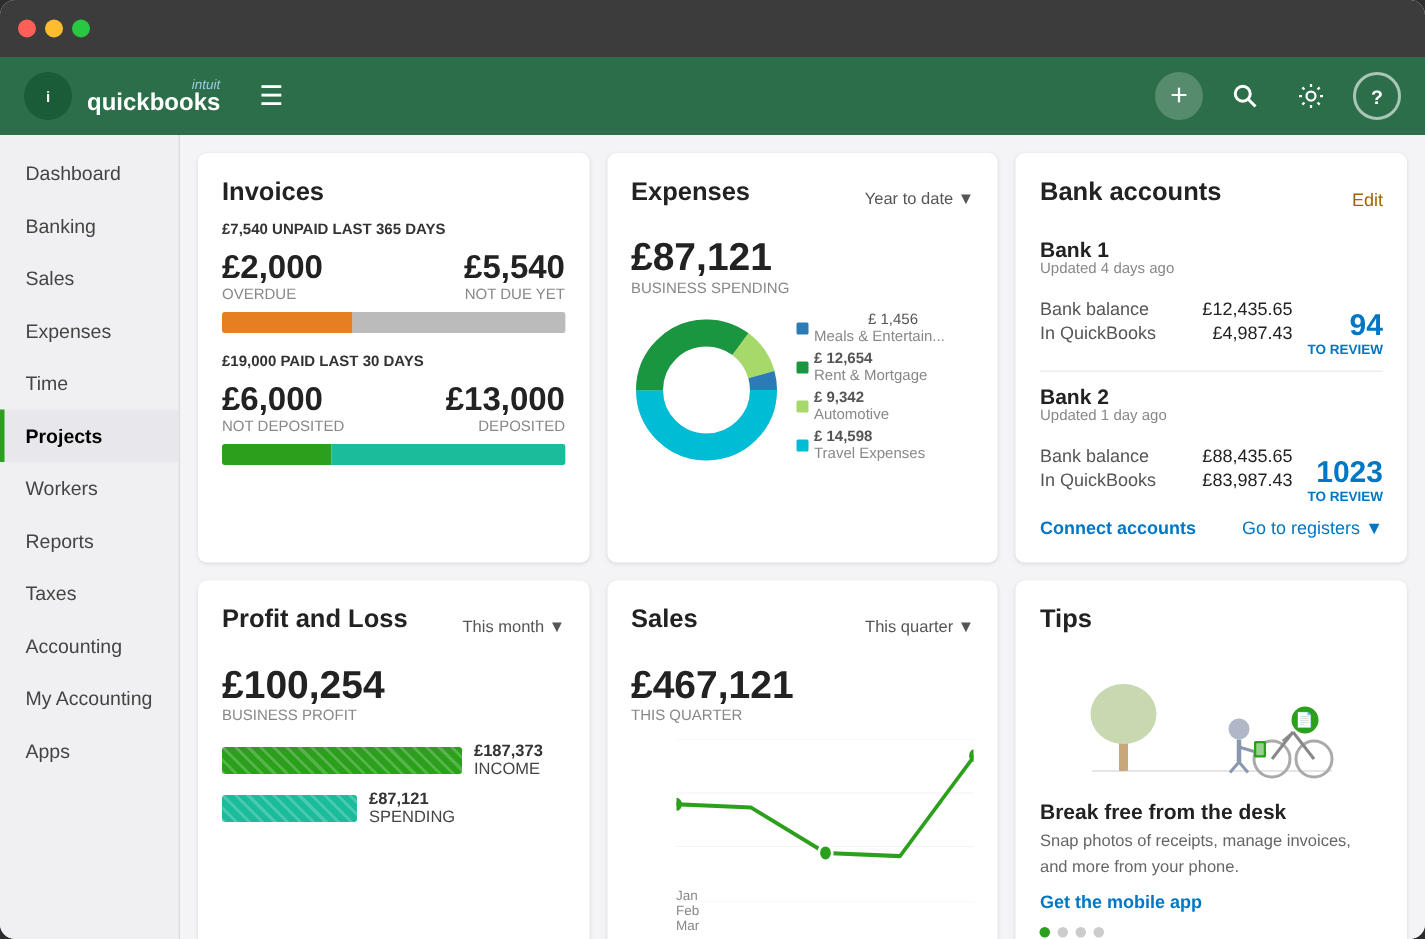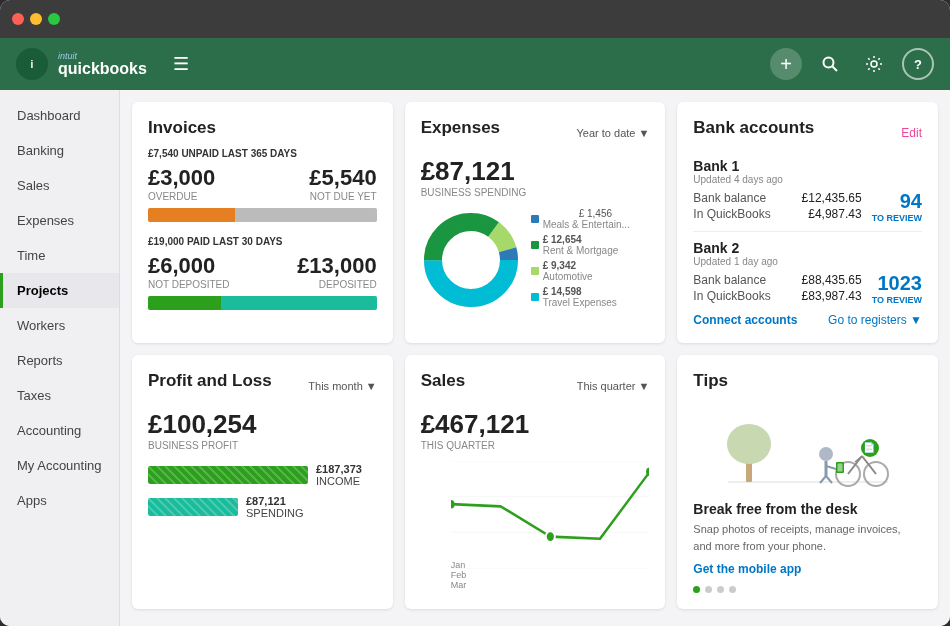--- a/index.html
+++ b/index.html
@@ -63,26 +63,26 @@
     .sub-label { font-size: 10px; color: #888; text-transform: uppercase; margin-bottom: 10px; }
     .expenses-content { display: flex; gap: 10px; align-items: center; }
     .donut-chart { width: 100px; height: 100px; flex-shrink: 0; }
     .expense-legend { font-size: 10px; color: #555; }
     .legend-item { display: flex; align-items: center; gap: 4px; margin-bottom: 4px; }
     .legend-dot { width: 8px; height: 8px; border-radius: 1px; flex-shrink: 0; }
     
     
     .bank-card { }
     .bank-card-header { display: flex; justify-content: space-between; align-items: center; margin-bottom: 10px; }
-    .edit-link { font-size: 12px; color: #ec4899; cursor: pointer; }
+    .edit-link { font-size: 12px; color: #a16207; cursor: pointer; }
     .bank-name { font-size: 14px; font-weight: 600; color: #222; }
     .bank-updated { font-size: 10px; color: #888; margin-bottom: 6px; }
     .bank-row { display: flex; justify-content: space-between; align-items: baseline; font-size: 12px; color: #555; margin-bottom: 2px; }
     .bank-amount { font-size: 12px; color: #222; font-weight: 500; }
-    .review-badge { font-size: 11px; font-weight: 700; color: #0077c5; text-align: right; }
+    .review-badge { font-size: 11px; font-weight: 700; color: #0077c5; text-align: right; margin-top: 16px; }
     .review-number { font-size: 20px; font-weight: 700; color: #0077c5; display: block; line-height: 1; }
     .bank-row-with-badge { display: flex; justify-content: space-between; align-items: center; }
     .bank-balance-col { flex: 1; }
     .bank-divider { border: none; border-top: 1px solid #eee; margin: 8px 0; }
     .bank-actions { display: flex; justify-content: space-between; align-items: center; margin-top: 8px; }
     .connect-link { font-size: 12px; color: #0077c5; font-weight: 600; cursor: pointer; }
     .registers-link { font-size: 12px; color: #0077c5; cursor: pointer; }
     
     
     .pnl-card { }
@@ -124,21 +124,21 @@
   </div>
 
   <div class="app-header">
     <div class="logo-area">
       <div class="logo-icon">
         <svg viewBox="0 0 20 20" fill="white">
           <circle cx="10" cy="10" r="8" fill="#1a5c38"></circle>
           <text x="10" y="14" text-anchor="middle" font-size="10" fill="white" font-weight="bold">i</text>
         </svg>
       </div>
-      <div style="display:flex;flex-direction:column;line-height:1;">
+      <div style="display:flex;flex-direction:column;line-height:1;align-items:flex-end;">
         <span style="color:#9dc8e8;font-size:9px;font-style:italic;font-weight:400;">intuit</span>
         <span style="color:white;font-size:16px;font-weight:700;">quickbooks</span>
       </div>
       <div class="hamburger">☰</div>
     </div>
     <div class="header-icons">
       <div class="header-icon" style="background:rgba(255,255,255,0.2);border-radius:50%;font-size:20px;font-weight:300;">+</div>
       <div class="header-icon">
         <svg width="18" height="18" viewBox="0 0 18 18" fill="none" stroke="white" stroke-width="2">
             <circle cx="7.5" cy="7.5" r="5"></circle>
@@ -175,21 +175,21 @@
     <div class="content">
       <div class="dashboard-grid">
 
         <div class="card invoices-card">
           <div class="card-title">Invoices</div>
           <div class="unpaid-label">
             <span>£7,540</span> <span>UNPAID LAST 365 DAYS</span>
           </div>
           <div class="amount-row">
             <div>
-              <div class="amount-large">£3,000</div>
+              <div class="amount-large">£2,000</div>
               <div class="amount-label">OVERDUE</div>
             </div>
             <div style="text-align:right;">
               <div class="amount-large">£5,540</div>
               <div class="amount-label">NOT DUE YET</div>
             </div>
           </div>
           <div class="progress-bar-container">
             <div class="progress-bar-orange" style="width:38%;"></div>
             <div class="progress-bar-gray" style="width:62%;"></div>

